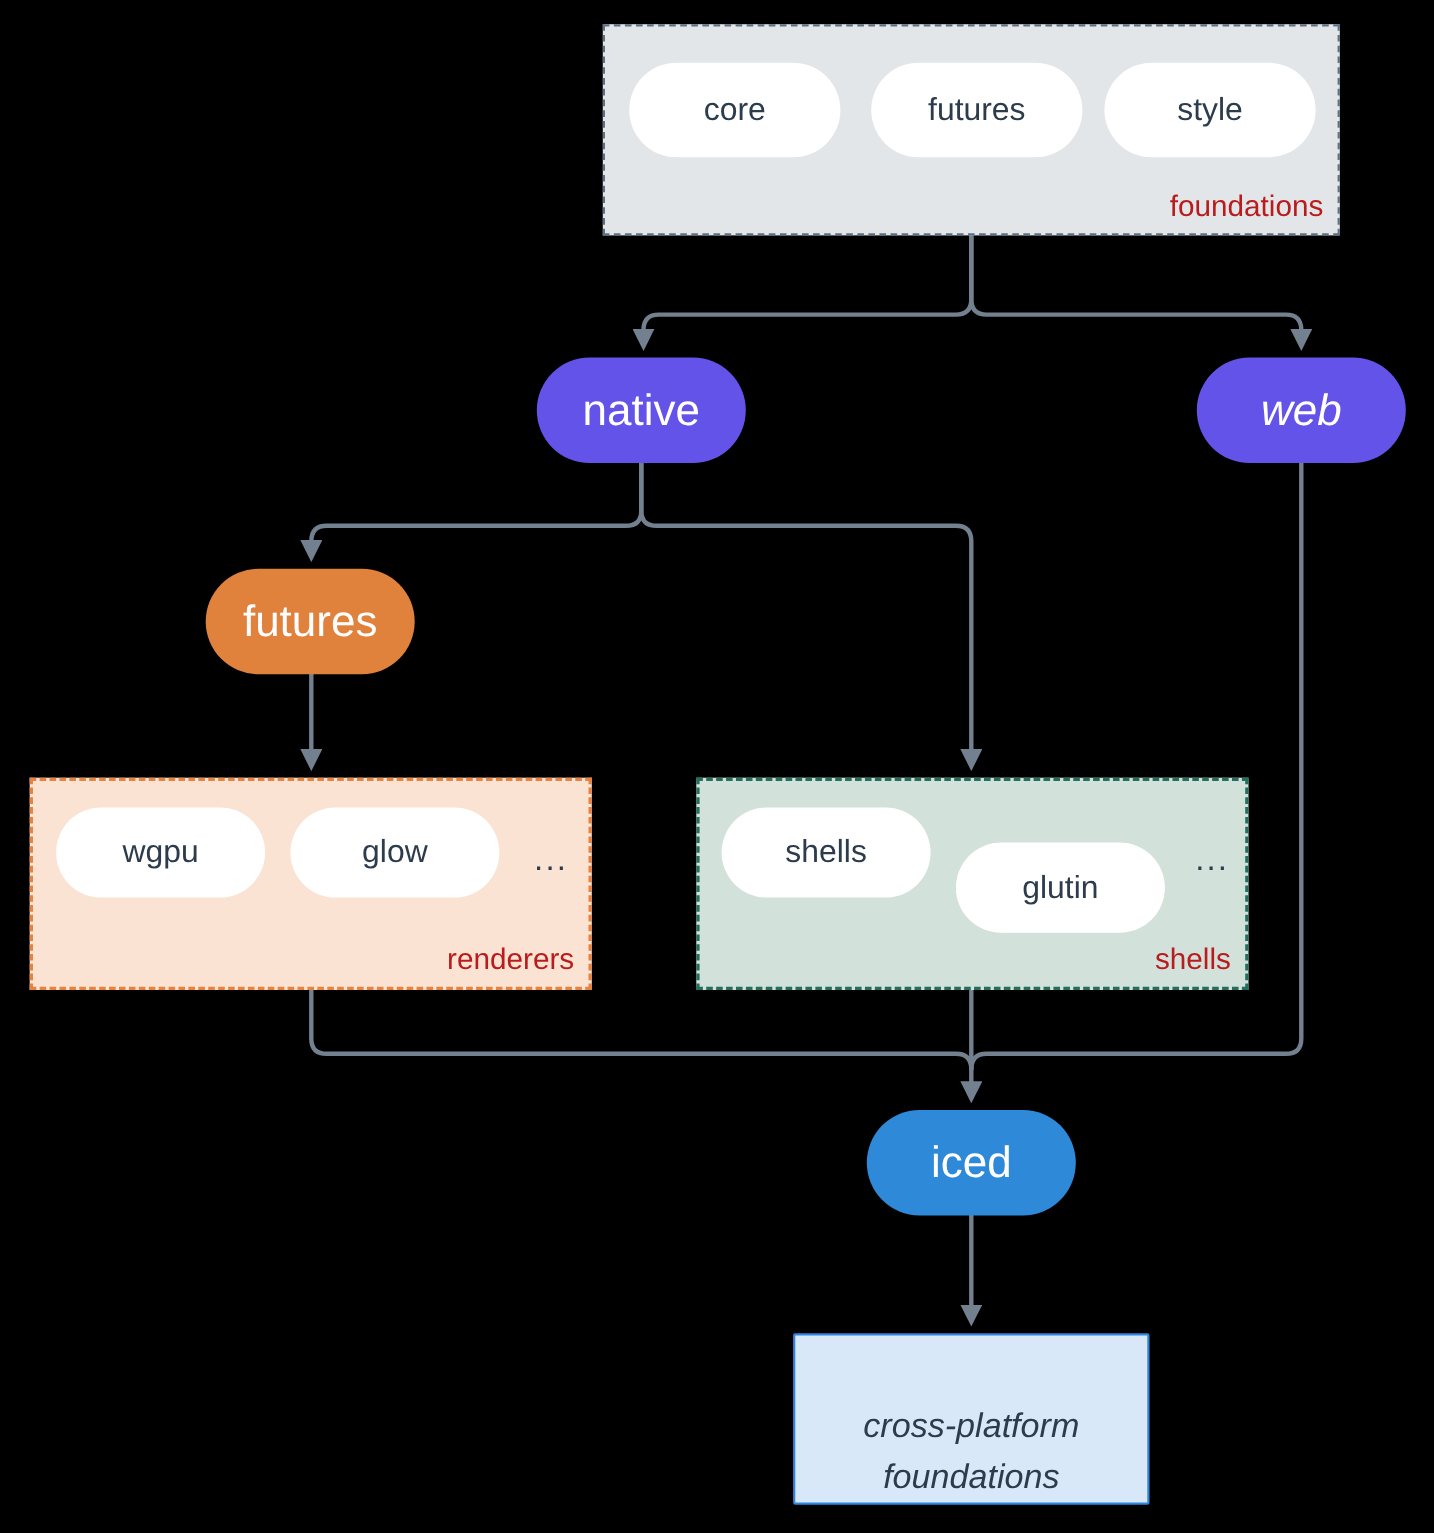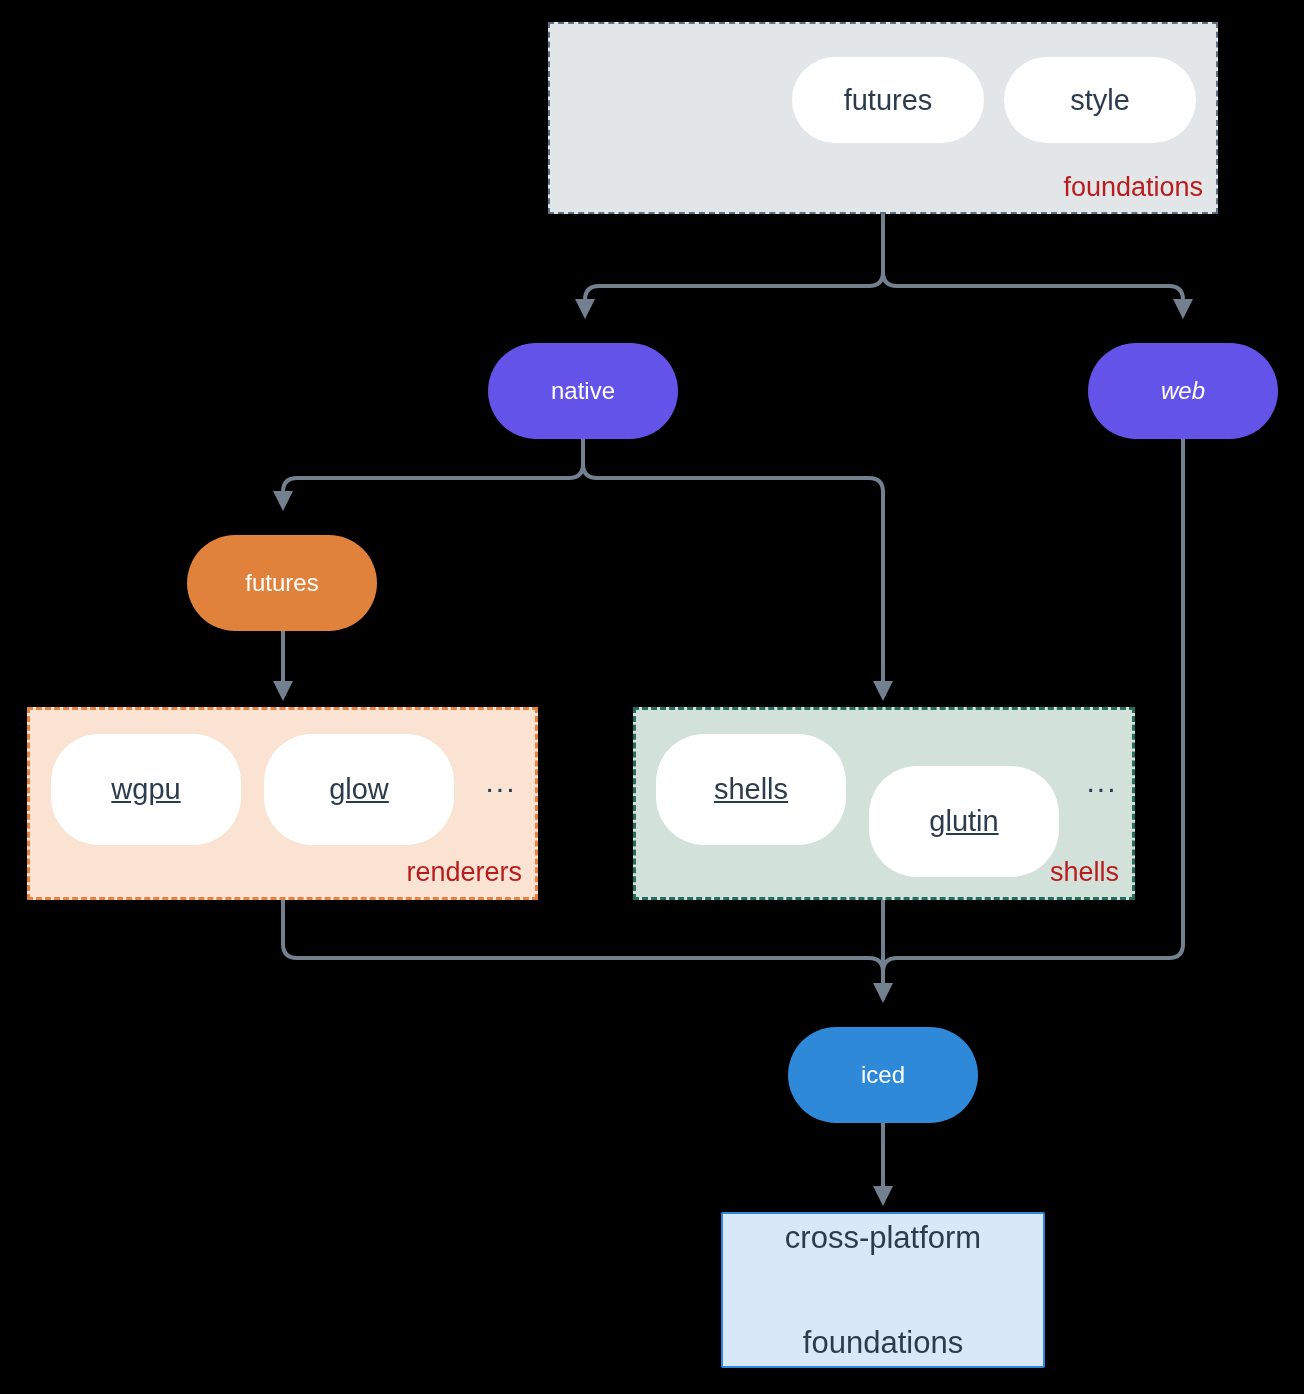--- a/index.html
+++ b/index.html
@@ -60,30 +60,28 @@
   }
   .pill-white {
     width: 192px; height: 86px;
     background: #ffffff;
     border-radius: 43px;
     color: #2d3c4d;
     font-size: 29px;
   }
   .group-renderers .pill-white,
   .group-shells .pill-white {
-    width: 190px; height: 111px;
+    width: 190px; height: 82px;
     border-radius: 48px;
-    text-decoration: underline;
   }
   .pill-node {
     width: 190px; height: 96px;
     border-radius: 48px;
     color: #ffffff;
-    font-size: 24px;
-    margin-top: 18px;
+    font-size: 40px;
   }
   .node-native { left: 488px; top: 325px; background: #6453e8; }
   .node-web    { left: 1088px; top: 325px; background: #6453e8; font-style: italic; }
   .node-graphics { left: 187px; top: 517px; background: #e0813c; }
   .node-iced   { left: 788px; top: 1009px; background: #2e8ad9; }
   .ellipsis {
     position: absolute;
     top: 26px;
     height: 95px;
     width: 56px;
@@ -98,26 +96,27 @@
     position: absolute;
     left: 721px; top: 1212px;
     width: 324px; height: 156px;
     box-sizing: border-box;
     background: #d8e8f8;
     border: 2px solid #2e86dd;
     border-radius: 2px;
     display: flex;
     flex-direction: column;
     align-items: center;
-    justify-content: space-between;
+    justify-content: flex-end;
     color: #2d3c4d;
     font-size: 31px;
     line-height: 47px;
     z-index: 2;
     text-align: center;
+    font-style: italic;
   }
 </style>
 </head>
 <body>
 
 <div id="canvas">
 
   <svg id="connectors" viewBox="0 0 1304 1394" xmlns="http://www.w3.org/2000/svg">
     <defs>
       <marker id="arrow" viewBox="0 0 10 10" refX="7" refY="5" markerWidth="5" markerHeight="5" orient="auto-start-reverse">
@@ -140,20 +139,21 @@
 
       <path d="M 1183 421 V 944 Q 1183 958 1169 958 H 897 Q 883 958 883 972"></path>
 
       <path d="M 883 900 V 997" marker-end="url(#arrow)"></path>
 
       <path d="M 883 1105 V 1200" marker-end="url(#arrow)"></path>
     </g>
   </svg>
 
   <div class="group group-foundations">
+    <div class="pill pill-white" style="left:22px; top:33px;">core</div>
     <div class="pill pill-white" style="left:242px; top:33px;">futures</div>
     <div class="pill pill-white" style="left:454px; top:33px;">style</div>
     <div class="group-label">foundations</div>
   </div>
 
   <div class="pill pill-node node-native">native</div>
   <div class="pill pill-node node-web">web</div>
 
   <div class="pill pill-node node-graphics">futures</div>
 

